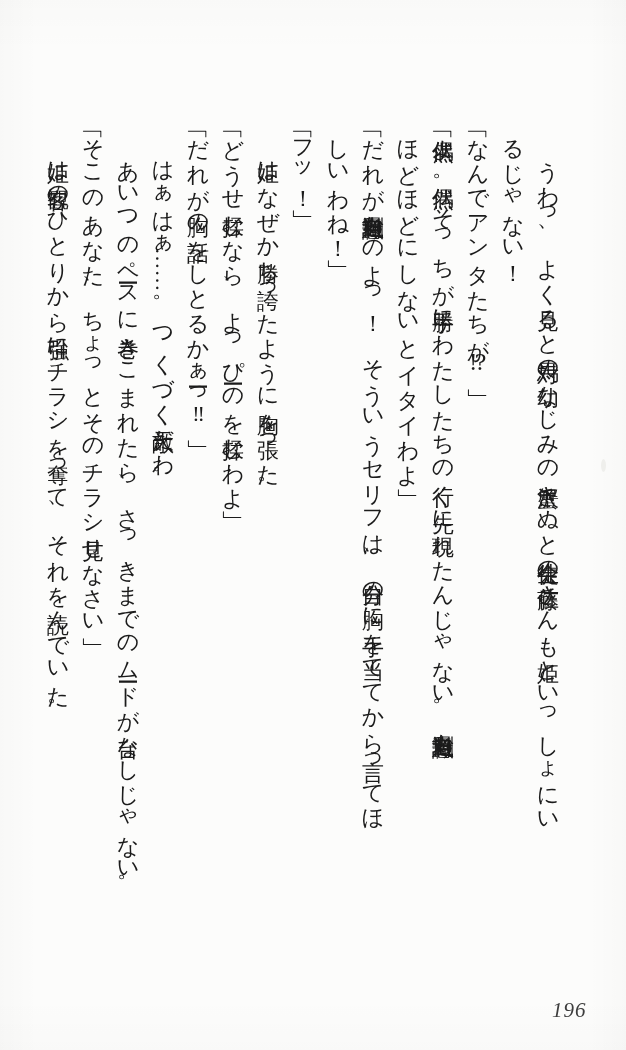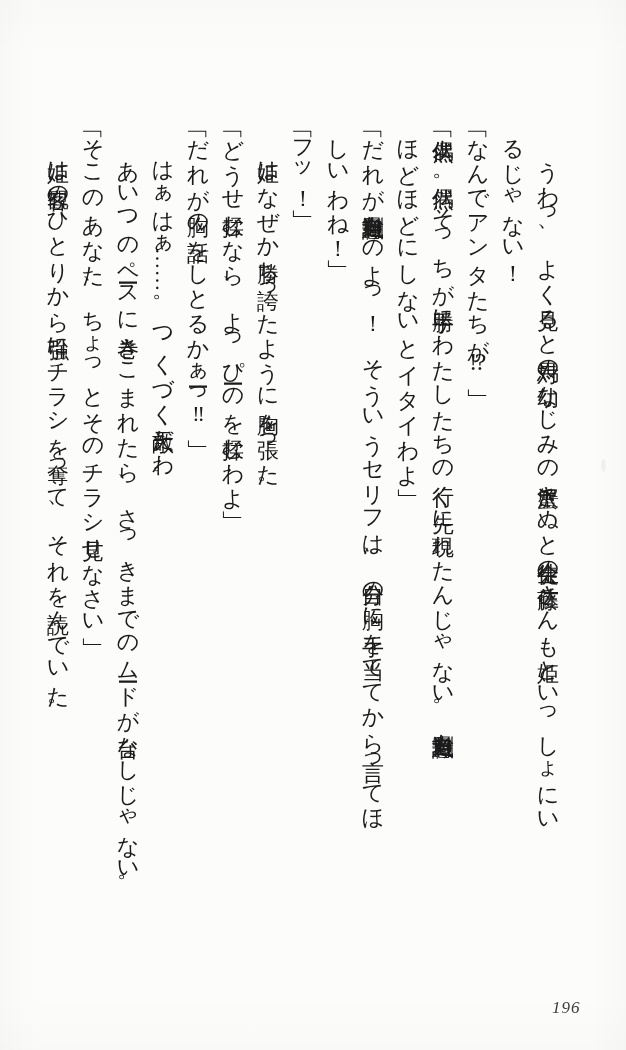--- a/index.html
+++ b/index.html
@@ -39,21 +39,21 @@
     margin: 0;
     white-space: nowrap;
   }
   .text-block .column.indent1 {
     padding-top: 22px;
   }
   .page-number {
     position: absolute;
     left: 552px;
     top: 998px;
-    font-size: 17px;
+    font-size: 21px;
     font-style: italic;
     color: #3d3d3d;
     letter-spacing: 1px;
   }
   .scan-artifact {
     position: absolute;
     left: 601px;
     top: 459px;
     width: 5px;
     height: 13px;

